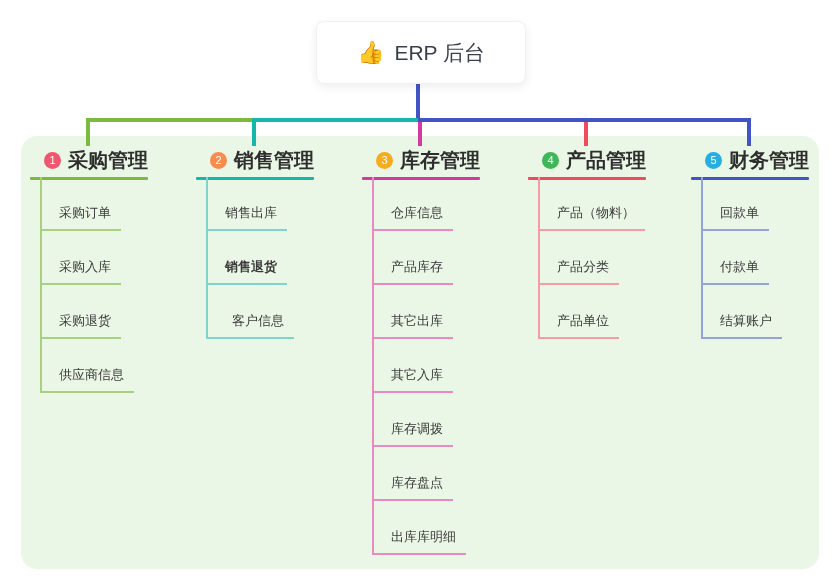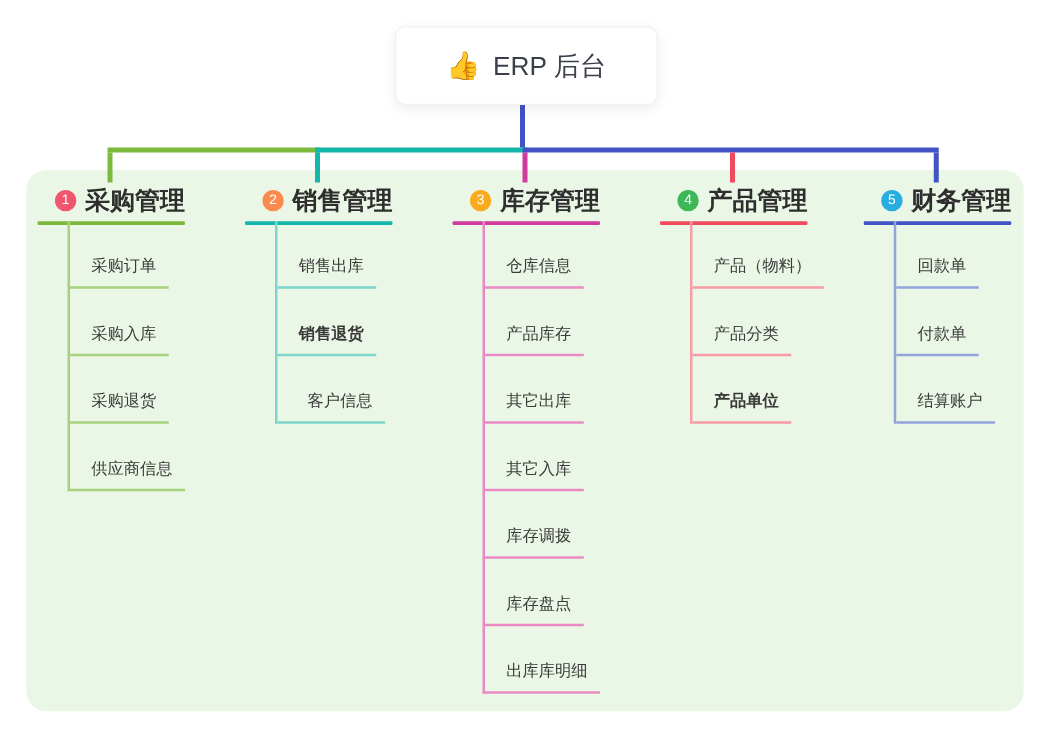--- a/index.html
+++ b/index.html
@@ -27,21 +27,21 @@
   .branch-title {
     display: flex; align-items: center; gap: 7px;
     padding-left: 14px; height: 24px; cursor: default;
   }
   .badge {
     width: 17px; height: 17px; border-radius: 50%; flex: 0 0 17px;
     color: #ffffff; font-size: 11px; line-height: 17px; text-align: center;
   }
   .title-text { font-size: 20px; color: #2e2e2e; font-weight: 600; white-space: nowrap; }
   .title-underline { height: 3px; width: 118px; margin-top: 5px; border-radius: 1px; }
-  .children { margin-left: 24px; margin-top: -3px; border-left: 2px solid; }
+  .children { margin-left: 10px; margin-top: -3px; border-left: 2px solid; }
   .child { height: 54px; display: flex; align-items: flex-end; }
   .child-label {
     border-bottom: 2px solid; padding: 0 10px 7px 17px;
     font-size: 13px; color: #3a3a3a; white-space: nowrap;
   }
 </style>
 </head>
 <body>
 
 <div id="canvas">
@@ -142,21 +142,21 @@
       </div>
       <div class="title-underline" style="background: rgb(241, 74, 92);"></div>
       <div class="children" style="border-left-color: rgb(247, 155, 164);">
           <div class="child">
       <span class="child-label" style="border-bottom-color: rgb(247, 155, 164);">产品（物料）</span>
     </div>
           <div class="child">
       <span class="child-label" style="border-bottom-color: rgb(247, 155, 164);">产品分类</span>
     </div>
           <div class="child">
-      <span class="child-label" style="border-bottom-color: rgb(247, 155, 164); font-weight: bold;">产品单位</span>
+      <span class="child-label" style="border-bottom-color: rgb(247, 155, 164);">产品单位</span>
     </div>
         </div>
     </div>
       <div class="branch" style="left: 691px;">
       <div class="branch-title">
         <span class="badge" style="background: rgb(39, 173, 224);">5</span>
         <span class="title-text">财务管理</span>
       </div>
       <div class="title-underline" style="background: rgb(66, 84, 197);"></div>
       <div class="children" style="border-left-color: rgb(147, 164, 220);">

